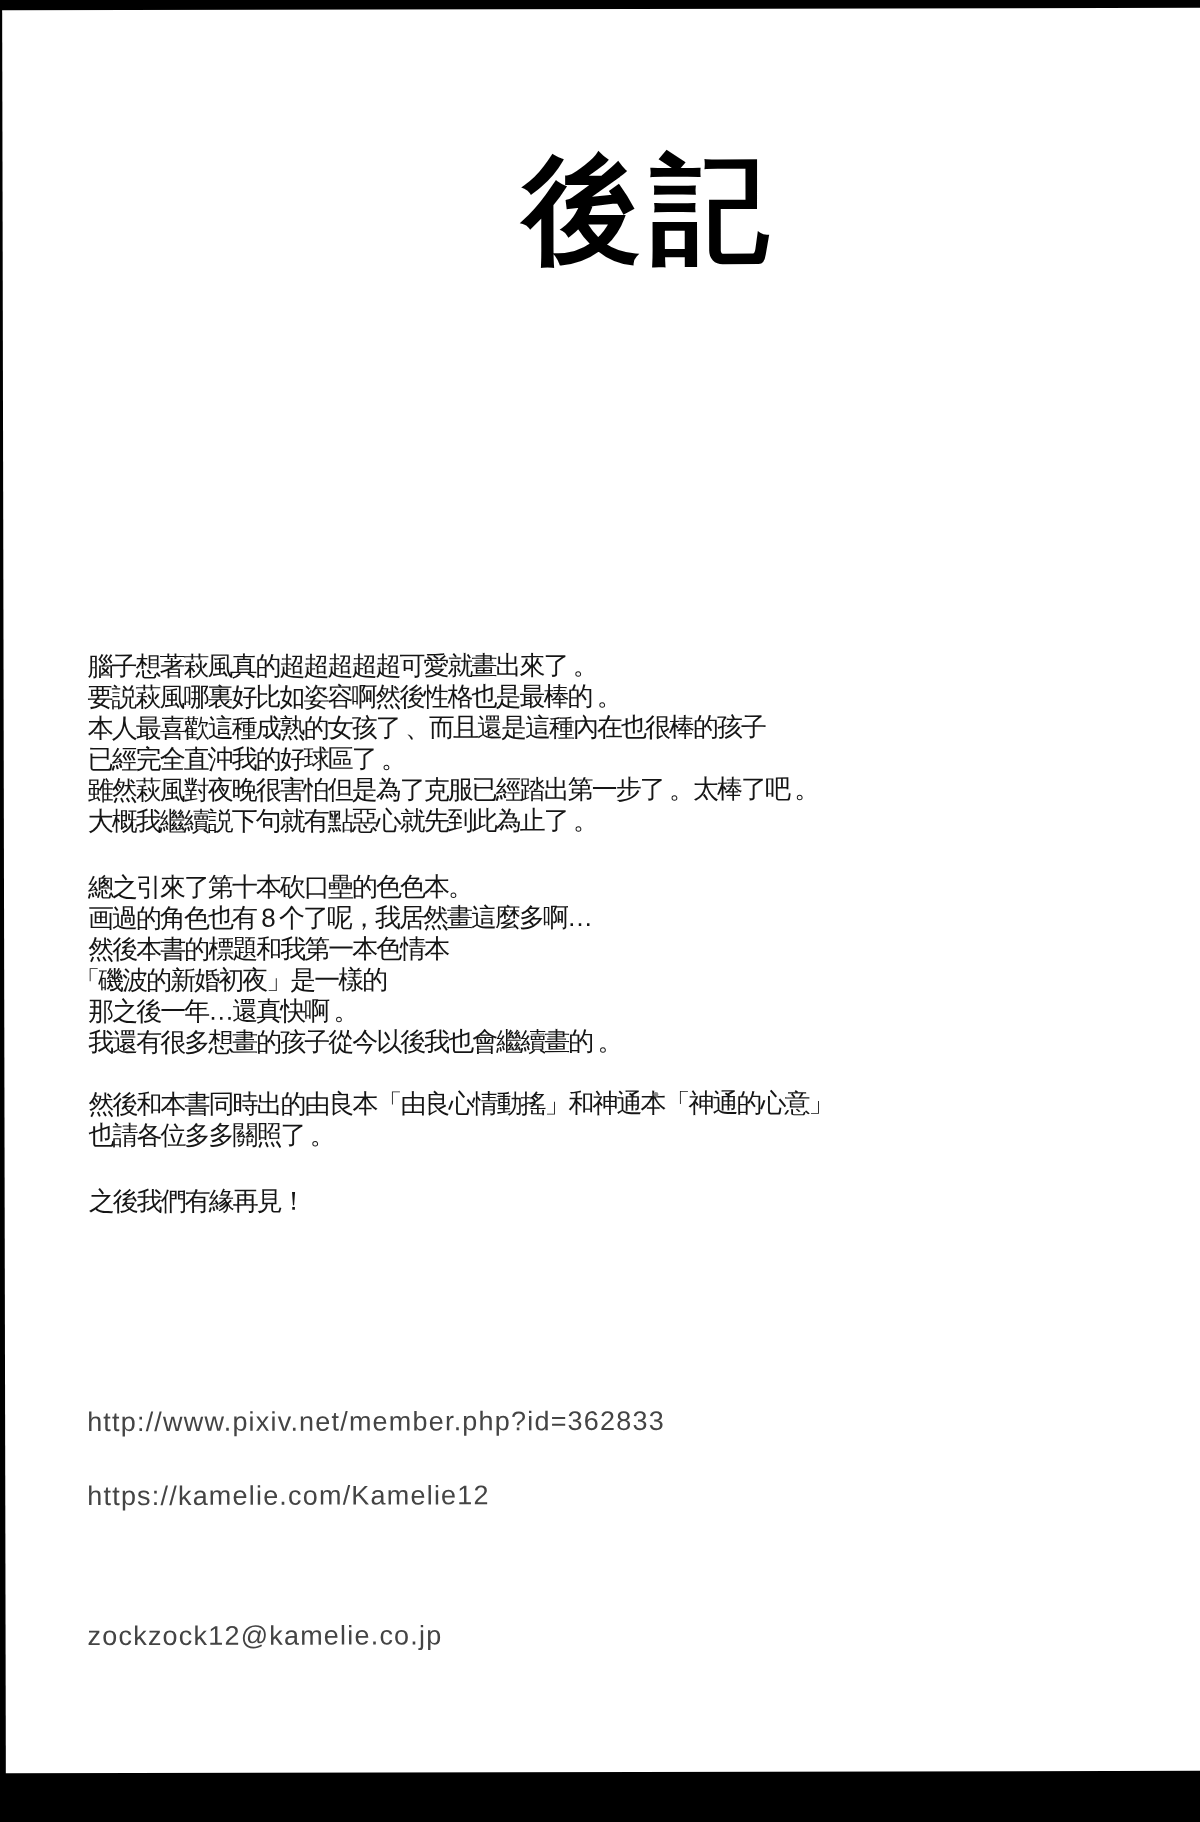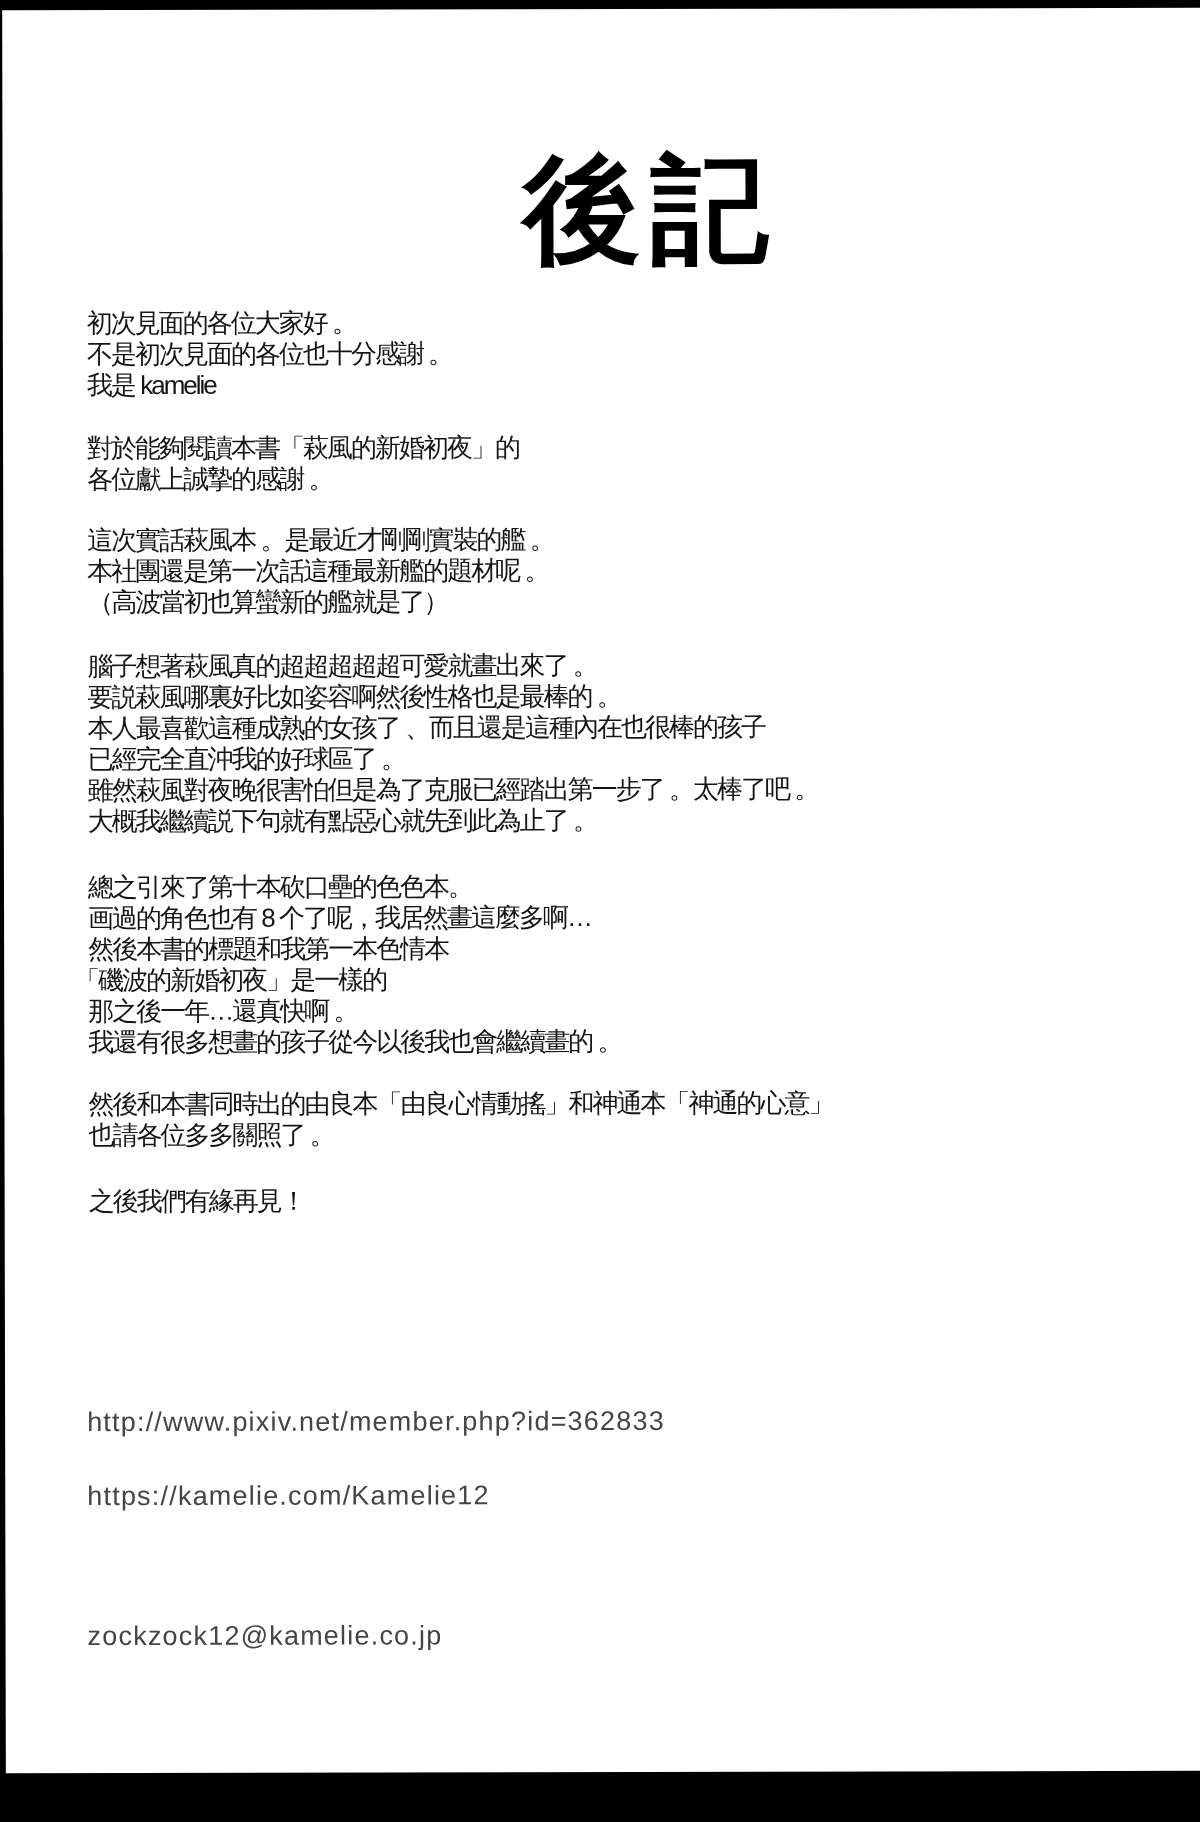--- a/index.html
+++ b/index.html
@@ -79,36 +79,22 @@
 </style>
 </head>
 <body>
 
 <div class="scan">
   <div class="page">
     <div class="content">
 
       <h1 class="title">後記</h1>
 
-      <div class="para" style="top:307px">
-        <div class="line">初次見面的各位大家好 。</div>
-        <div class="line">不是初次見面的各位也十分感謝 。</div>
-        <div class="line">我是 kamelie</div>
-      </div>
 
-      <div class="para" style="top:432px">
-        <div class="line">對於能夠閱讀本書「萩風的新婚初夜」的</div>
-        <div class="line">各位獻上誠摯的感謝 。</div>
-      </div>
 
-      <div class="para" style="top:524px">
-        <div class="line">這次實話萩風本 。是最近才剛剛實裝的艦 。</div>
-        <div class="line">本社團還是第一次話這種最新艦的題材呢 。</div>
-        <div class="line">（高波當初也算蠻新的艦就是了）</div>
-      </div>
 
       <div class="para" style="top:650px">
         <div class="line">腦子想著萩風真的超超超超超可愛就畫出來了 。</div>
         <div class="line">要説萩風哪裏好比如姿容啊然後性格也是最棒的 。</div>
         <div class="line">本人最喜歡這種成熟的女孩了 、而且還是這種內在也很棒的孩子</div>
         <div class="line">已經完全直沖我的好球區了 。</div>
         <div class="line">雖然萩風對夜晚很害怕但是為了克服已經踏出第一步了 。太棒了吧 。</div>
         <div class="line">大概我繼續説下句就有點惡心就先到此為止了 。</div>
       </div>
 

